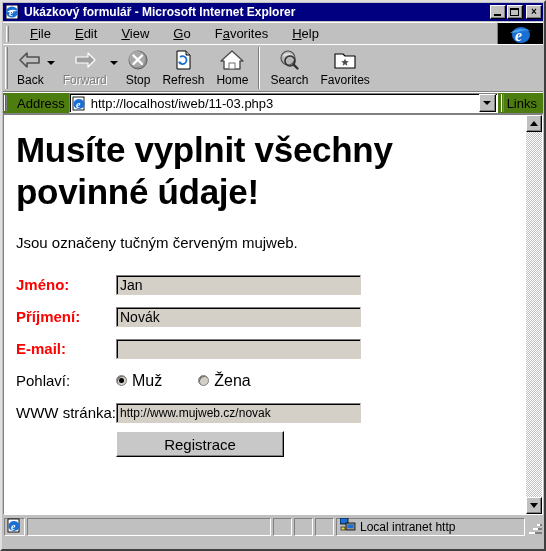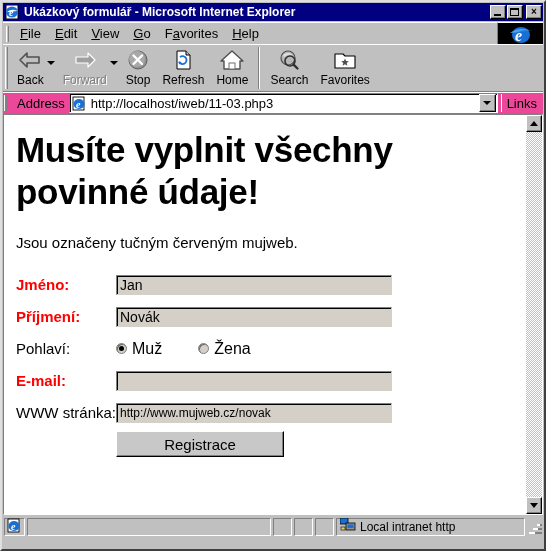--- a/index.html
+++ b/index.html
@@ -84,20 +84,21 @@
     margin: 1px 1px 0 1px;
     background: #c0c0c0;
   }
   .menubar {
     flex: 1 1 auto;
     display: flex;
     align-items: center;
     height: 22px;
     padding-left: 2px;
     border-top: 1px solid #ffffff;
+    gap: 10px;
   }
   .grip {
     width: 3px; height: 16px;
     margin: 0 4px 0 1px;
     border-left: 1px solid #ffffff;
     border-right: 1px solid #808080;
     box-sizing: border-box;
   }
   .menuitem {
     font-size: 13px;
@@ -168,21 +169,21 @@
     box-sizing: border-box;
     flex: 0 0 auto;
   }
 
   
   .addrbar {
     display: flex;
     align-items: center;
     height: 22px;
     margin: 0 1px;
-    background: #ec4899;
+    background: #4d7c0f;
     border-top: 1px solid #ffffff;
     border-bottom: 1px solid #808080;
     box-sizing: border-box;
   }
   .addr-label {
     font-size: 13px;
     color: #000;
     padding: 0 4px 0 6px;
     white-space: nowrap;
   }
@@ -277,21 +278,21 @@
   }
   table.form td {
     padding: 0 0 5px 0;
     vertical-align: middle;
     font-size: 15px;
     color: #000000;
   }
   td.lbl { padding-right: 8px; white-space: nowrap; height: 27px; }
   td.lbl.req { color: #ff0000; font-weight: bold; }
   .field {
-    width: 276px;
+    width: 245px;
     height: 20px;
     background: #d4d0c8;
     border-top: 1px solid #808080;
     border-left: 1px solid #808080;
     border-right: 1px solid #d4d0c8;
     border-bottom: 1px solid #d4d0c8;
     box-shadow: inset 1px 1px 0 #000000, 1px 1px 0 #ffffff;
     box-sizing: border-box;
     display: flex;
     align-items: center;
@@ -577,46 +578,46 @@
               <tr>
           <td class="lbl req">Jméno:</td>
           <td>
             <div class="field">Jan</div>
           </td>
         </tr>
         <tr>
           <td class="lbl req">Příjmení:</td>
           <td>
             <div class="field">Novák</div>
+          </td>
+        </tr>
+        <tr>
+          <td class="lbl req">E-mail:</td>
+          <td>
+            <div class="field"></div>
           </td>
         </tr>
         <tr>
           <td class="lbl">Pohlaví:</td>
           <td>
             <div class="radios">
               <span class="radio-wrap">
                 <span class="radio">
                         <i class="dot"></i>
                       </span>
                 <span class="radio-label">Muž</span>
               </span>
               <span class="radio-wrap">
                 <span class="radio"></span>
                 <span class="radio-label">Žena</span>
               </span>
             </div>
           </td>
         </tr>
         <tr>
-          <td class="lbl req">E-mail:</td>
-          <td>
-            <div class="field"></div>
-          </td>
-        </tr>
-        <tr>
           <td class="lbl">WWW stránka:</td>
           <td>
             <div class="field small">http://www.mujweb.cz/novak</div>
           </td>
         </tr>
         <tr class="btn-row">
           <td></td>
           <td>
             <div class="submit-btn">Registrace</div>
           </td>

